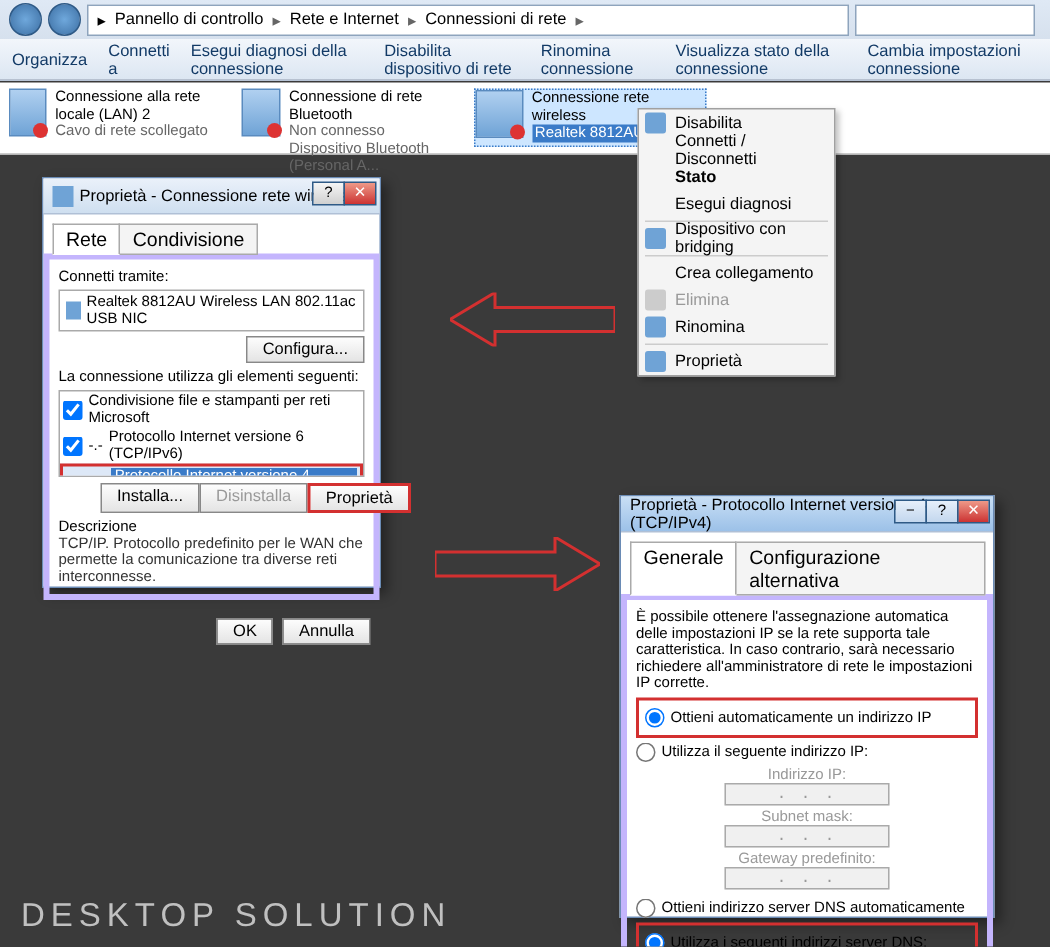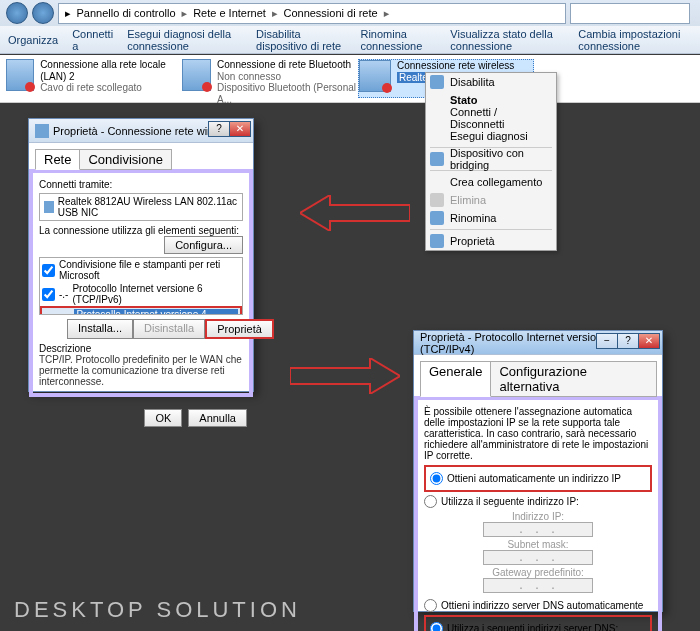--- a/index.html
+++ b/index.html
@@ -12,21 +12,21 @@
   .addr { flex: 1; height: 21px; background: #fff; border: 1px solid #8ea4bd; display: flex; align-items: center; padding: 0 4px; gap: 2px; }
   .addr span { padding: 0 2px; }
   .addr .sep { color: #666; }
   .search { width: 120px; height: 21px; background: #fff; border: 1px solid #8ea4bd; margin-right: 4px; }
 
   .toolbar { height: 28px; background: linear-gradient(#f2f6fb,#dce6f2); border-bottom: 1px solid #b7c4d6; display: flex; align-items: center; padding: 0 8px; gap: 14px; color: #123a66; font-size: 11px; }
   .toolbar span { cursor: default; }
 
   
   .conn-area { position: absolute; top: 55px; left: 0; right: 0; height: 48px; background: #fff; display: flex; padding: 4px 6px; border-bottom: 1px solid #ccc; }
-  .conn { display: flex; gap: 6px; width: 176px; }
+  .conn { display: flex; gap: 6px; width: 155px; }
   .conn.sel { background: #cde6ff; border: 1px dotted #3a7bc8; }
   .conn-ic { width: 32px; height: 32px; background: linear-gradient(#b0d0f0,#6fa3d6); border: 1px solid #5a8bbf; position: relative; }
   .conn-ic::after { content: ""; position: absolute; right: -2px; bottom: -2px; width: 10px; height: 10px; background: #d33; border-radius: 50%; }
   .conn-txt { font-size: 10px; line-height: 1.15; }
   .conn-txt .t { color: #000; }
   .conn-txt .s { color: #666; }
 
   
   .ctx { position: absolute; top: 72px; left: 425px; width: 132px; background: #f4f4f4; border: 1px solid #a0a0a0; box-shadow: 2px 2px 4px rgba(0,0,0,.25); font-size: 11px; }
   .ctx-row { display: flex; align-items: center; height: 18px; padding: 0 6px 0 24px; position: relative; }
@@ -130,25 +130,25 @@
         <div class="s" style="background:#3a7bc8;color:#fff;padding:0 2px">Realtek 8812AU Wirel...</div>
       </div>
   </div>
 </div>
 
 <div class="ctx">
   <div class="ctx-row">
       <div class="ctx-ic"></div>
       <span>Disabilita</span>
     </div>
+  <div class="ctx-row">
+      <span>Connetti / Disconnetti</span>
+    </div>
   <div class="ctx-row bold">
       <span>Stato</span>
-    </div>
-  <div class="ctx-row">
-      <span>Connetti / Disconnetti</span>
     </div>
   <div class="ctx-row">
       <span>Esegui diagnosi</span>
     </div>
   <div class="ctx-sep"></div>
   <div class="ctx-row">
       <div class="ctx-ic"></div>
       <span>Dispositivo con bridging</span>
     </div>
   <div class="ctx-sep"></div>
@@ -182,22 +182,22 @@
   <div class="tabs">
     <div class="tab act">Rete</div>
     <div class="tab">Condivisione</div>
   </div>
   <div class="tabbody">
     <div>Connetti tramite:</div>
     <div class="field">
         <div class="ic"></div>
         <span>Realtek 8812AU Wireless LAN 802.11ac USB NIC</span>
       </div>
+    <div style="text-align:right"><span class="btn">Configura...</span></div>
     <div style="margin-top:4px">La connessione utilizza gli elementi seguenti:</div>
-    <div style="text-align:right"><span class="btn">Configura...</span></div>
     <div class="listbox">
       <div class="row">
           <input type="checkbox" checked="" style="">
           <span>Condivisione file e stampanti per reti Microsoft</span>
         </div>
       <div class="row">
           <input type="checkbox" checked="" style="">
           <span>-.-</span>
           <span>Protocollo Internet versione 6 (TCP/IPv6)</span>
         </div>

